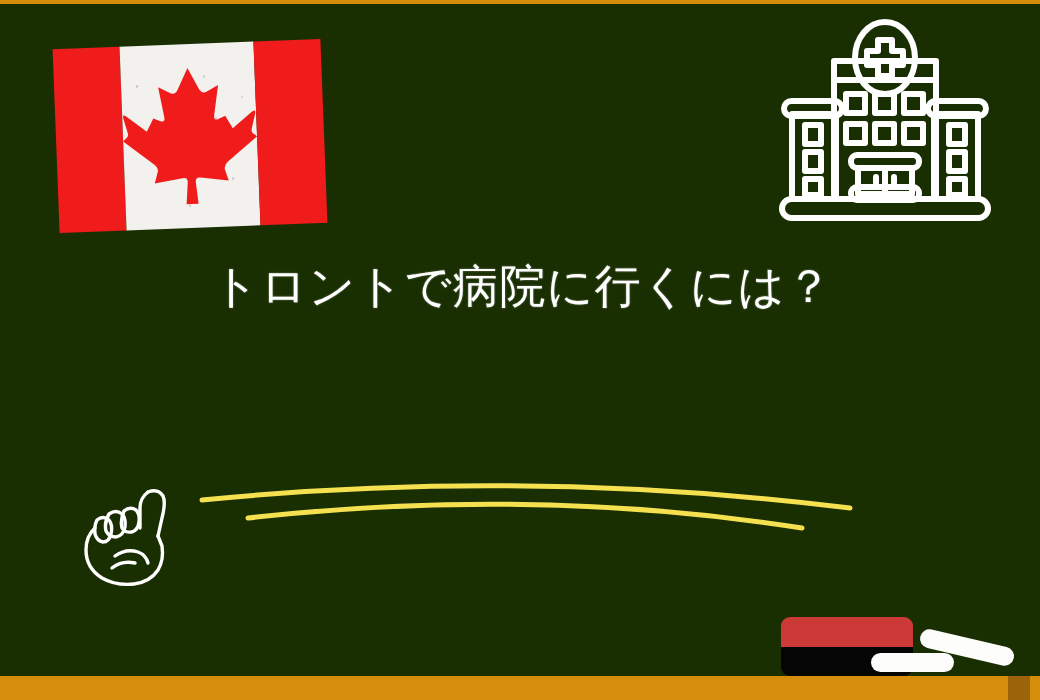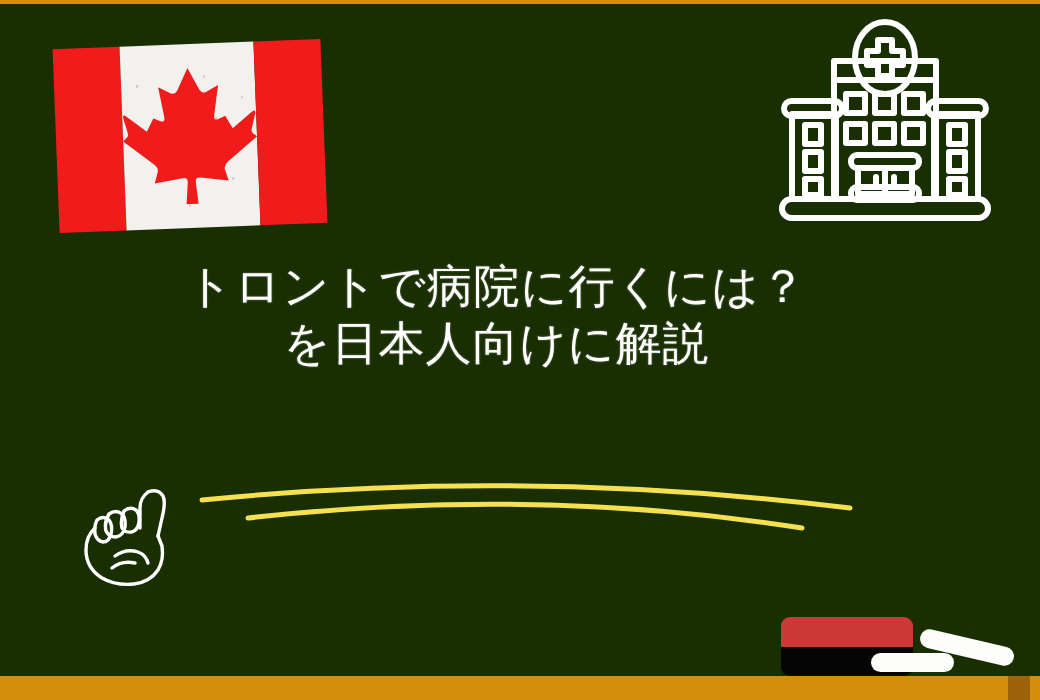--- a/index.html
+++ b/index.html
@@ -120,20 +120,21 @@
     top: 258px;
     width: 993px;
     text-align: center;
     color: #ffffff;
     font-family: "DejaVu Sans", "Liberation Sans", sans-serif;
     font-size: 46px;
     line-height: 57px;
     letter-spacing: 1px;
     font-weight: 400;
     text-shadow: 0 0 2px rgba(255,255,255,0.45);
+    padding-left: 26px;
   }
   .headline .line {
     display: block;
     white-space: nowrap;
   }
   .headline .line-2 { font-size: 44px; }
 
   
   .underline-wrap {
     position: absolute;
@@ -235,21 +236,20 @@
       <rect x="73" y="137" width="68" height="13" rx="6"></rect>
       <rect x="80" y="150" width="54" height="26"></rect>
       <rect x="73" y="169" width="68" height="13" rx="6"></rect>
       <path d="M107 150 v26"></path>
       <path d="M98 159 v6 M116 159 v6"></path>
     </g>
   </svg>
 
   <div class="headline">
     <span class="line line-1">トロントで病院に行くには？</span>
-    <span class="line line-3">を日本人向けに解説</span>
   </div>
 
   <svg class="underline-wrap" viewBox="0 0 660 70">
     <path d="M6 28 Q330 -4 654 36" fill="none" stroke="#f5e050" stroke-width="5" stroke-linecap="round"></path>
     <path d="M52 46 Q338 14 606 56" fill="none" stroke="#f5e050" stroke-width="5" stroke-linecap="round"></path>
   </svg>
 
   <svg class="hand-icon" viewBox="0 0 116 104">
     <g fill="none" stroke="#ffffff" stroke-width="3.4" stroke-linejoin="round" stroke-linecap="round">
 

